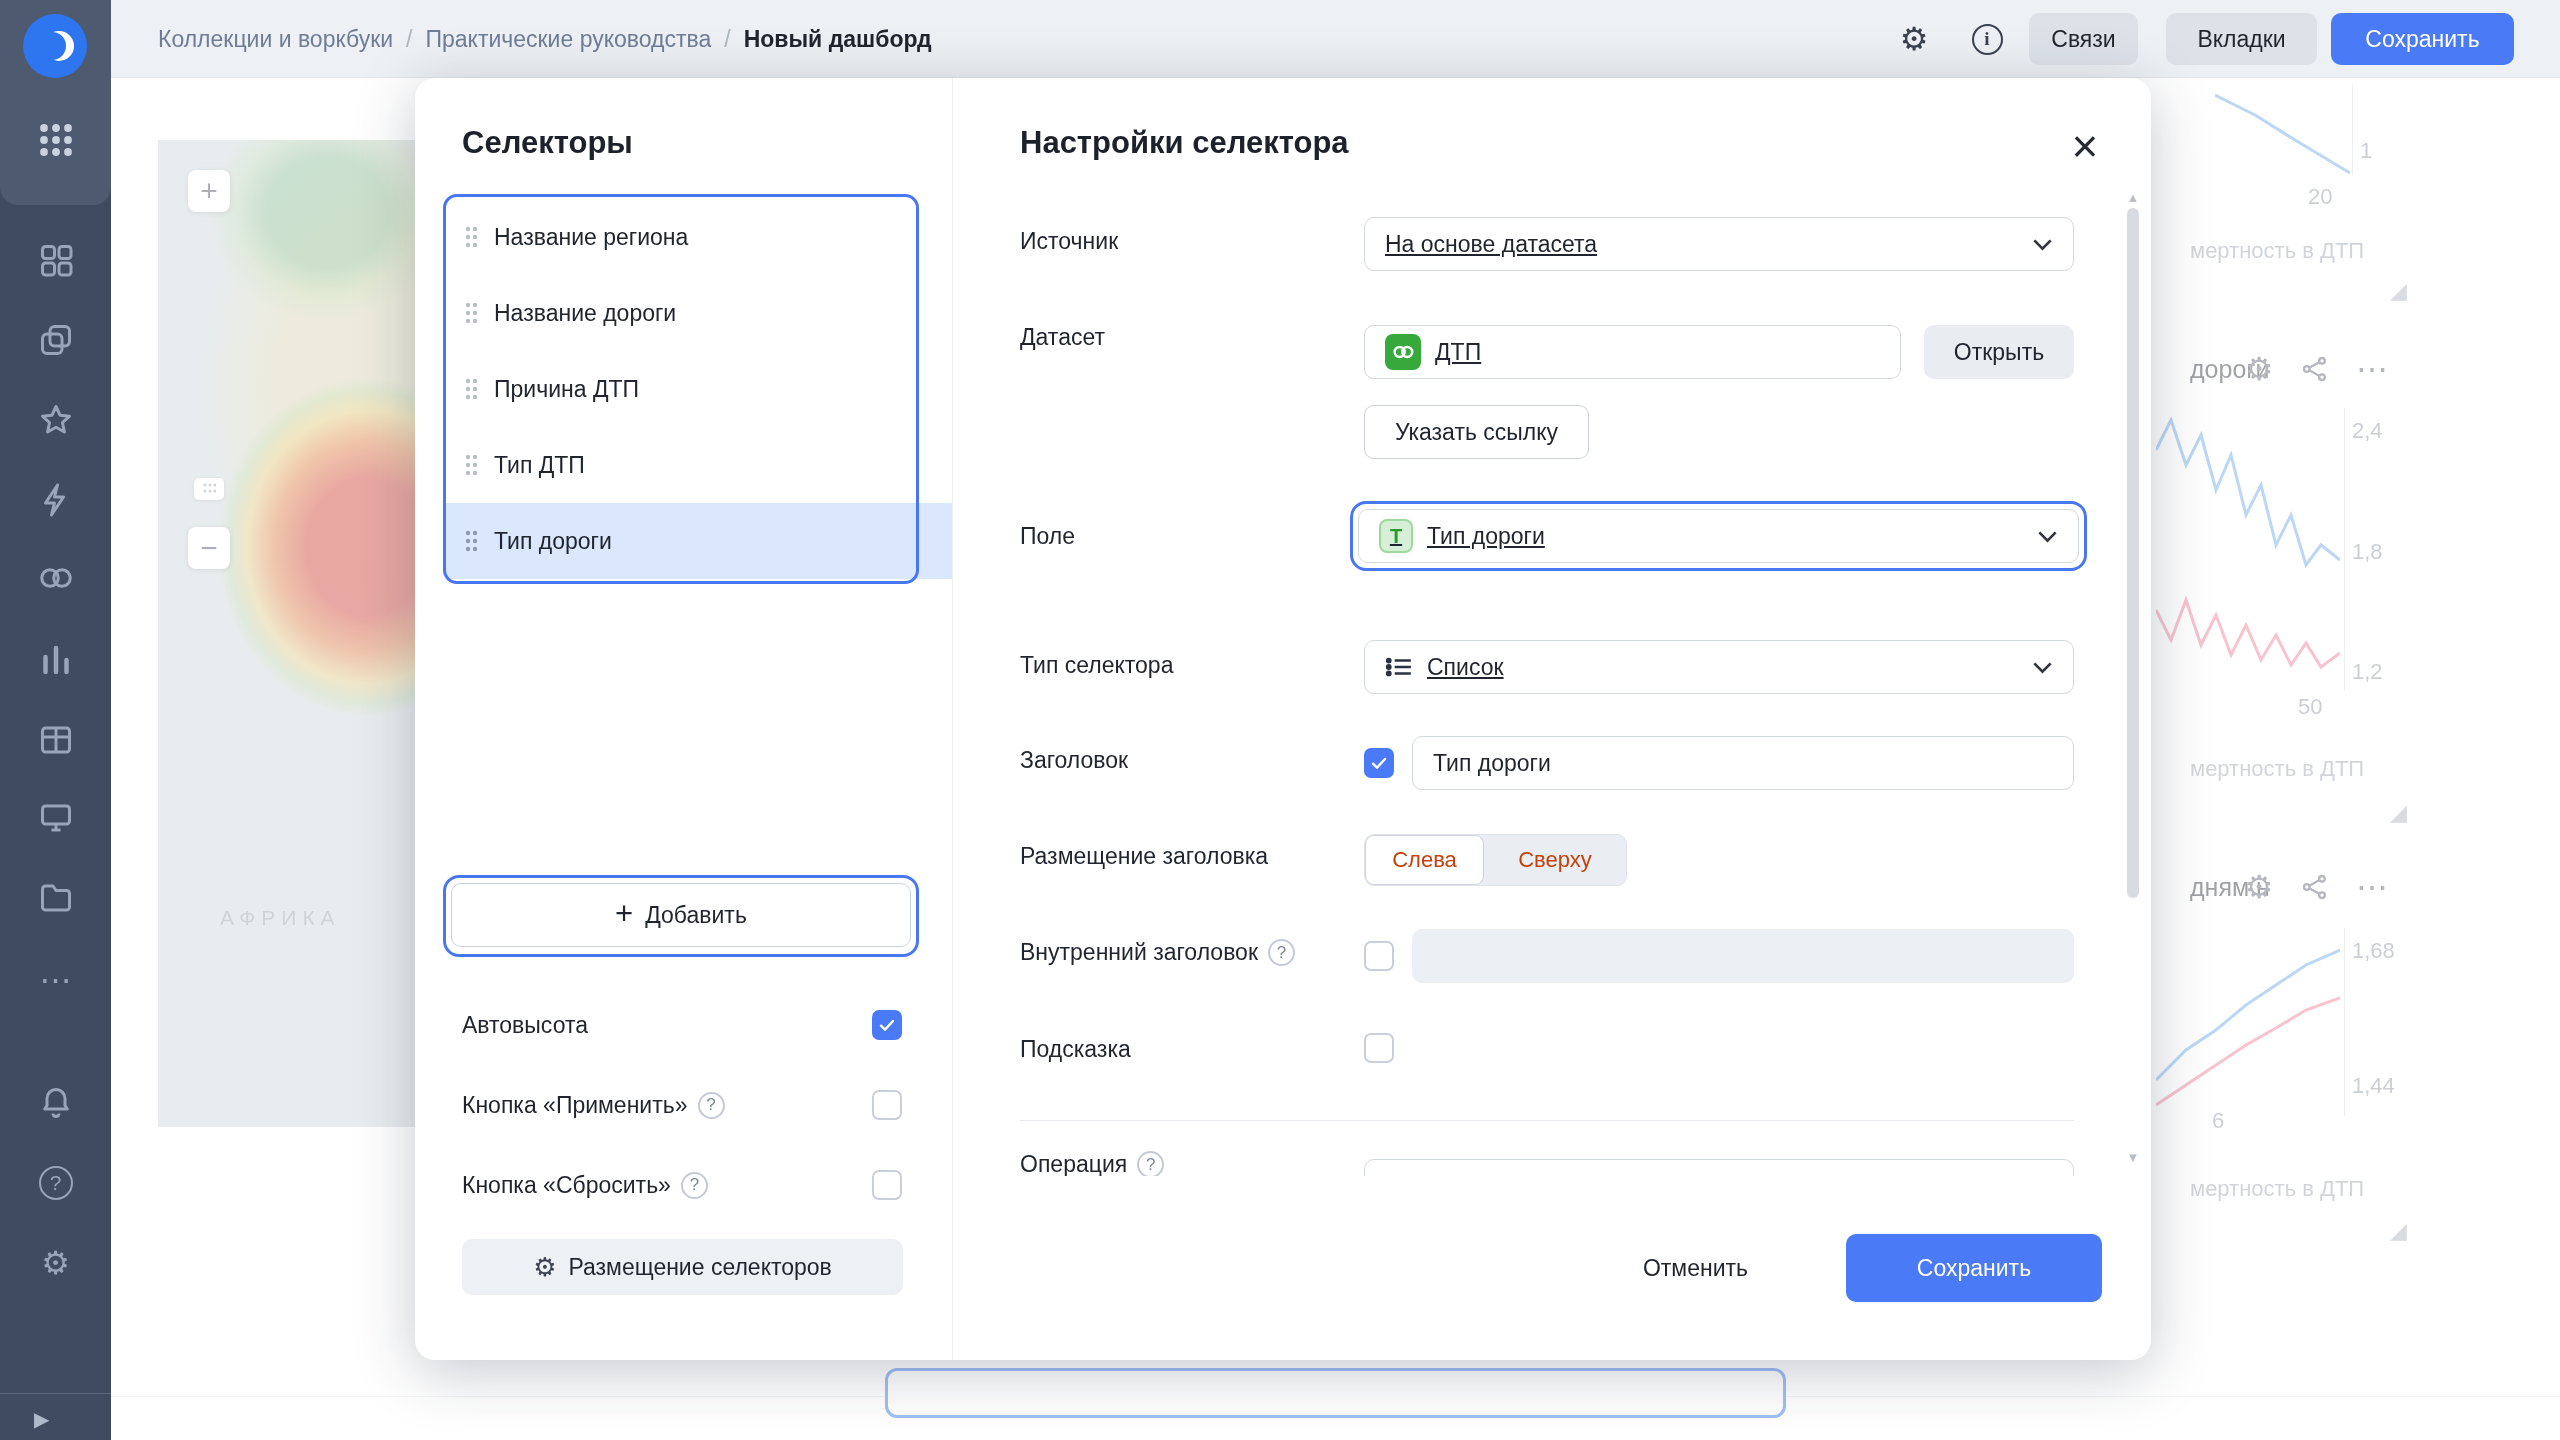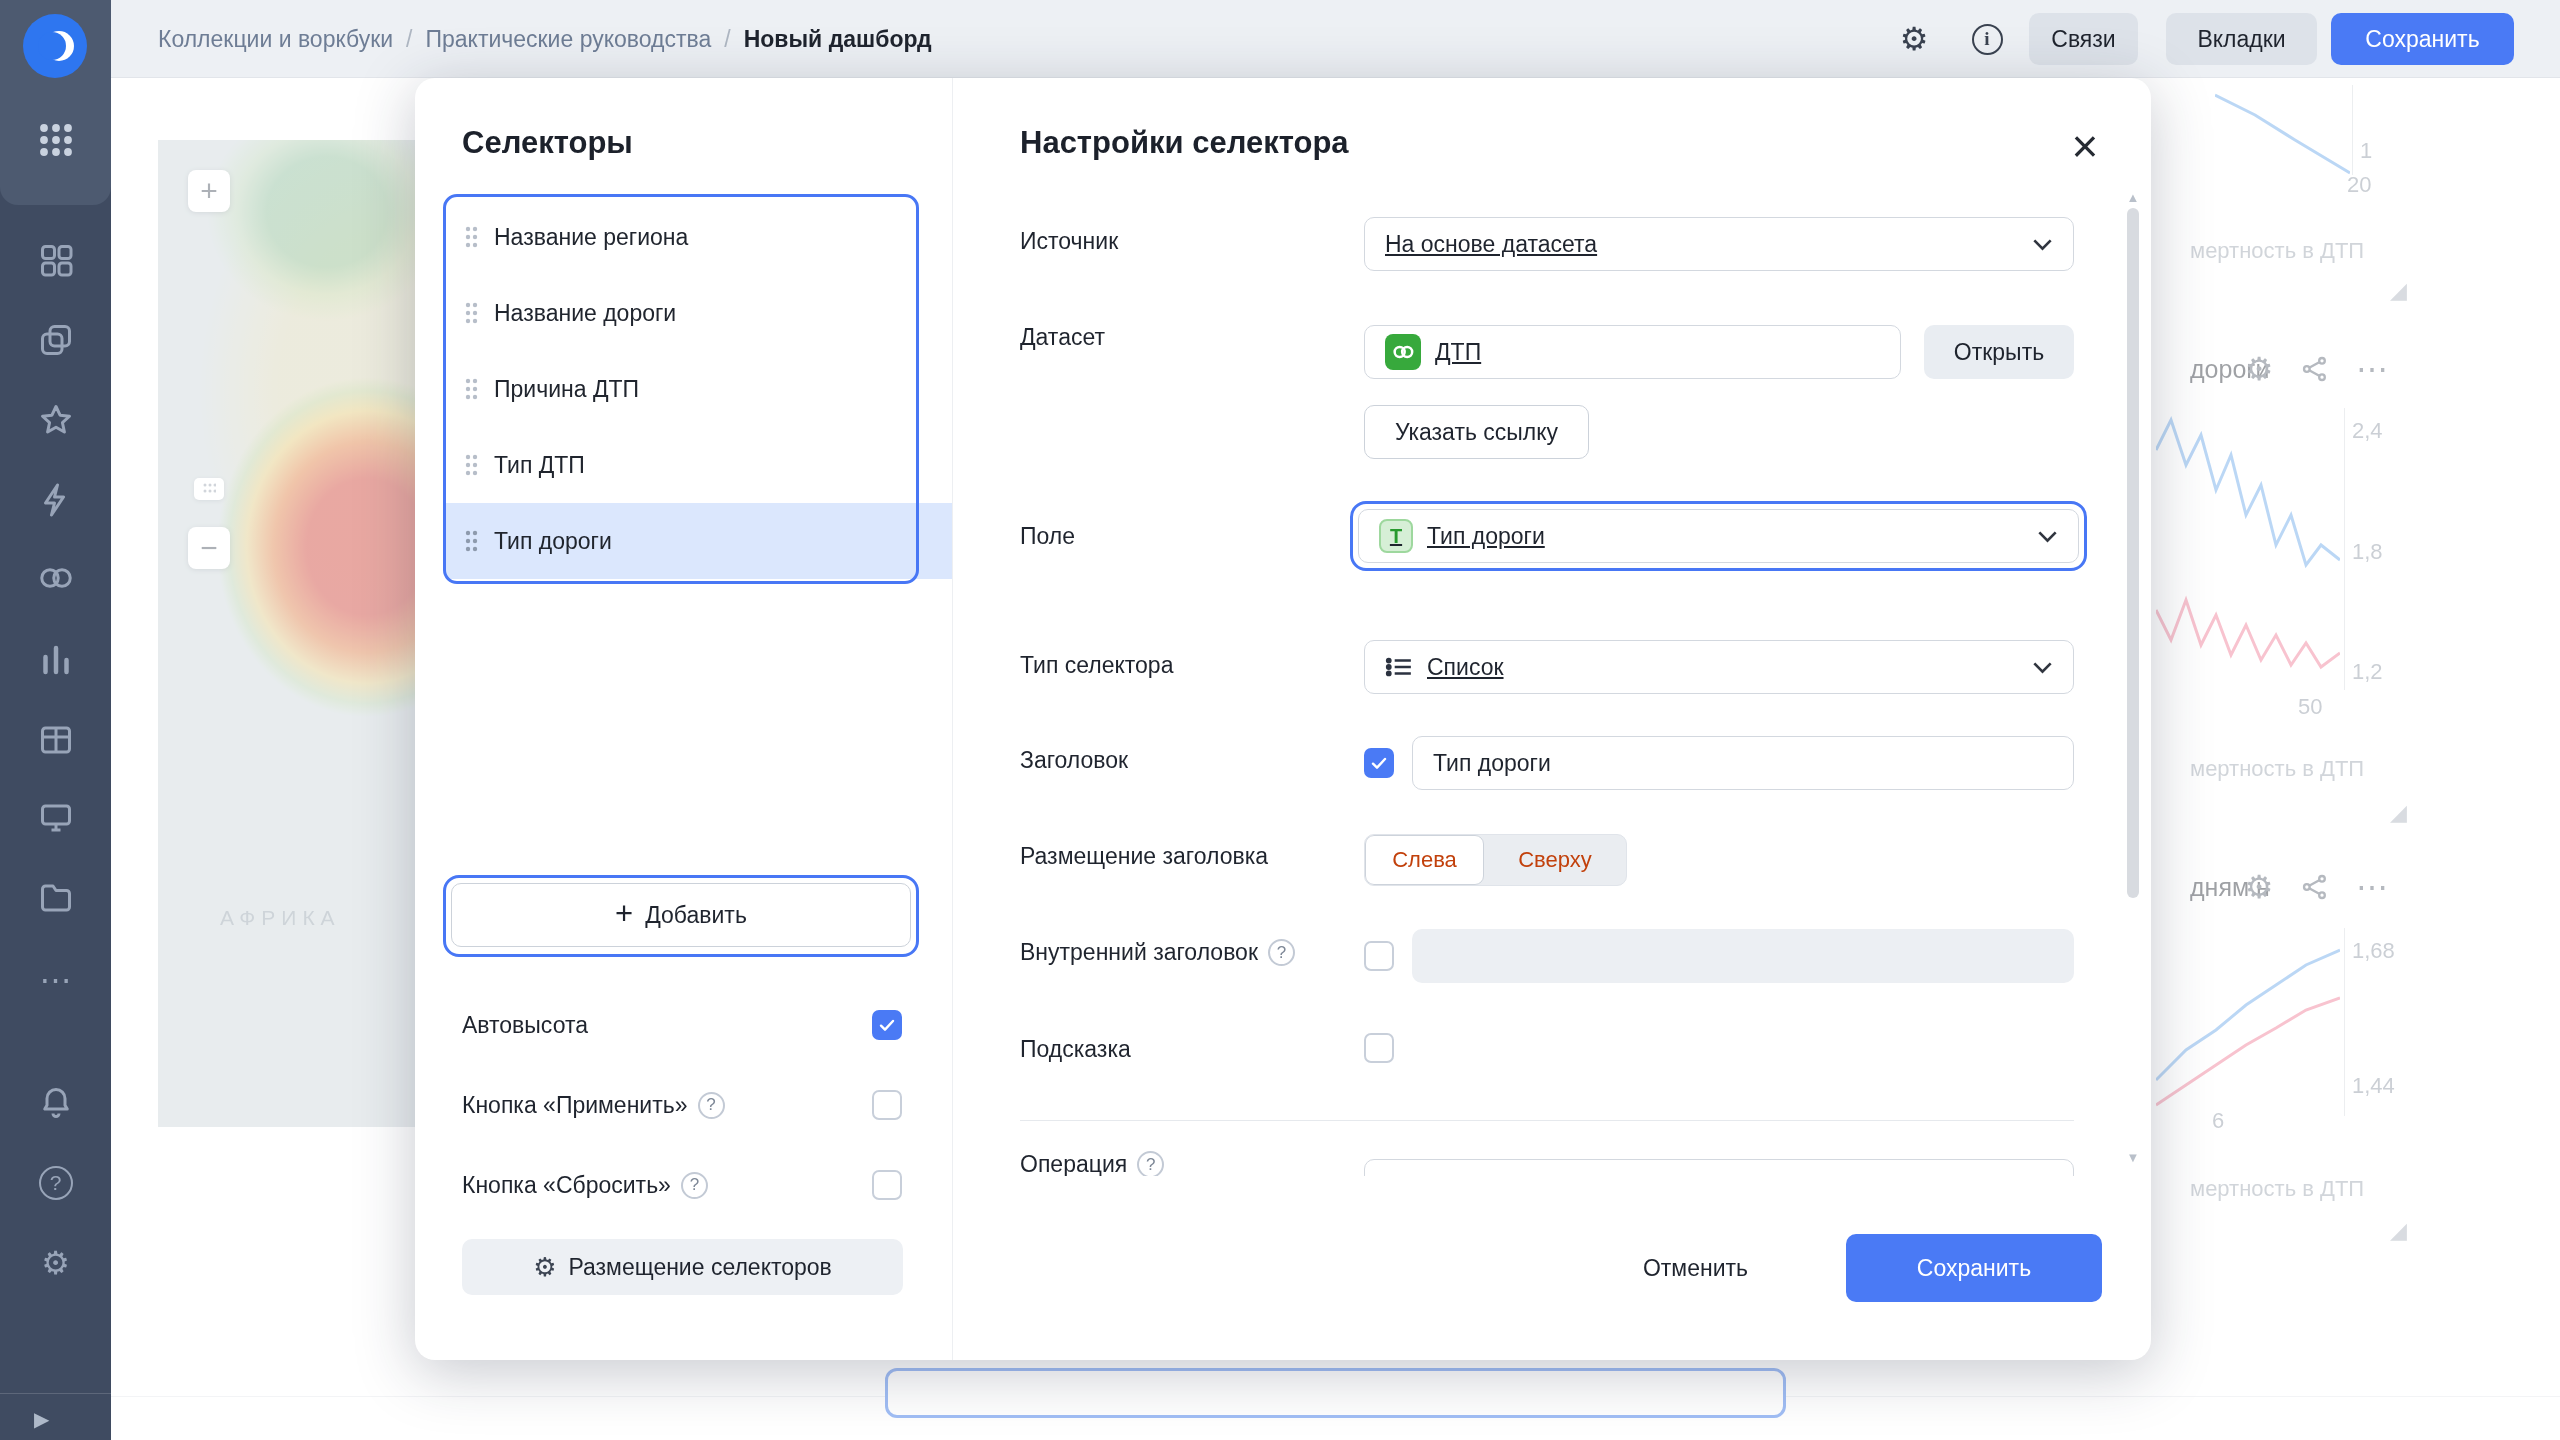--- a/index.html
+++ b/index.html
@@ -127,21 +127,21 @@
           </svg>
       </div>
       <div class="africa">АФРИКА</div>
     </div>
 
     <div class="vaxis" style="left:2352px;top:85px;height:90px;"></div>
     <svg class="abs" style="left:2215px;top:85px;" width="135" height="95">
       <polyline points="0,10 40,30 80,55 135,88" fill="none" stroke="#69a7e9" stroke-width="3"></polyline>
     </svg>
     <div class="chart-lbl" style="left:2360px;top:138px;">1</div>
-    <div class="chart-lbl" style="left:2308px;top:172px;margin-left:39px;">20</div>
+    <div class="chart-lbl" style="left:2308px;top:184px;">20</div>
     <div class="chart-cap" style="left:2190px;top:238px;">мертность в ДТП</div>
     <div class="resize" style="left:2390px;top:278px;">◢</div>
 
     <div class="chart-title" style="left:2190px;top:355px;">дороги</div>
     <div class="chart-ic glyph" style="left:2240px;top:350px;">⚙</div>
     <div class="chart-ic" style="left:2296px;top:350px;">
       <svg width="28" height="28" viewBox="0 0 24 24" fill="none" stroke="#5b6472" stroke-width="2">
           <circle cx="5" cy="12" r="2.4"></circle>
           <circle cx="18" cy="5" r="2.4"></circle>
           <circle cx="18" cy="19" r="2.4"></circle>

